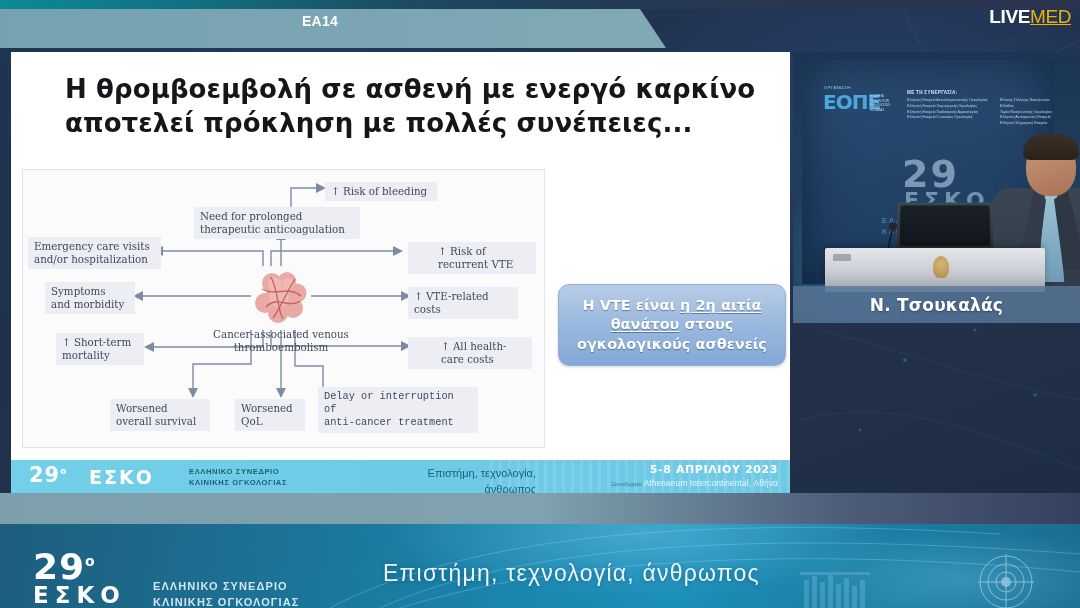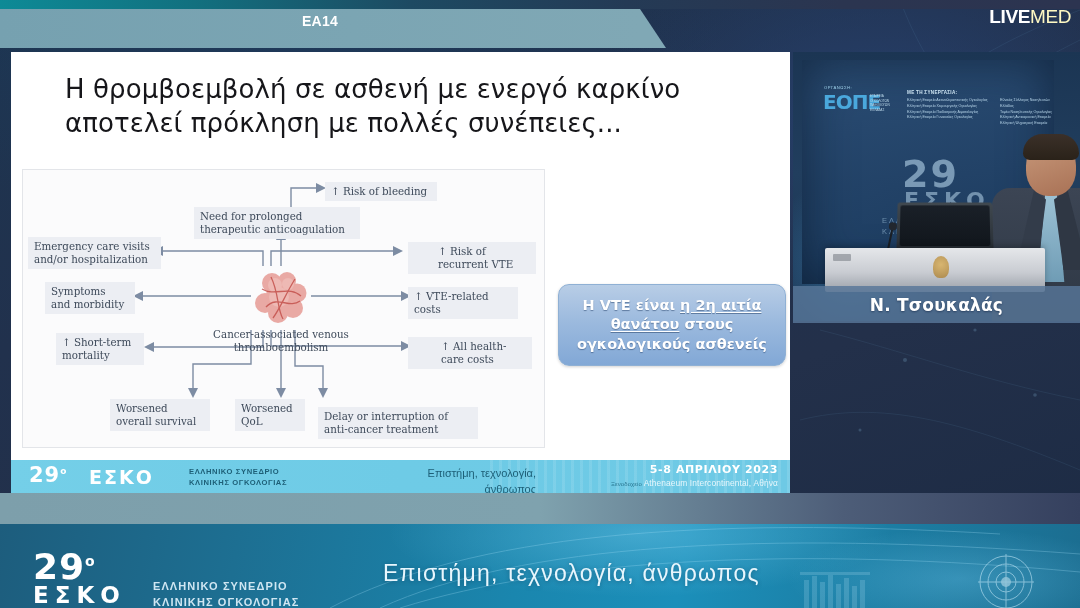--- a/index.html
+++ b/index.html
@@ -56,36 +56,36 @@
     font-weight: bold;
     letter-spacing: .2px;
   }
   .livemed {
     position: absolute; right: 9px; top: 6px;
     font-size: 19px;
     font-weight: bold;
     letter-spacing: -0.4px;
   }
   .livemed .lv-a { color: #ffffff; }
-  .livemed .lv-b { color: #fef9c3; font-weight: normal; }
+  .livemed .lv-b { color: #eab308; font-weight: normal; text-decoration: underline; }
 
   
   .slide {
     position: absolute; left: 11px; top: 52px;
     width: 779px; height: 441px;
     background: #ffffff;
     overflow: hidden;
   }
   .slide-title {
     position: absolute; left: 54px; top: 20px; width: 700px;
     color: #16161a;
     font-family: "DejaVu Sans", sans-serif;
     font-size: 26px;
     line-height: 1.32;
-    font-weight: 400;
+    font-weight: 700;
     letter-spacing: .1px;
   }
 
   
   .figure {
     position: absolute; left: 11px; top: 117px;
     width: 521px; height: 277px;
     background: #fbfbfc;
     border: 1px solid #e3e5e9;
   }
@@ -498,21 +498,21 @@
       <div class="fbox" style="left:5px;top:67px;width:133px;">Emergency care visits
 and/or hospitalization</div>
       <div class="fbox" style="left:22px;top:112px;width:90px;">Symptoms
 and morbidity</div>
       <div class="fbox" style="left:33px;top:163px;width:88px;">↑ Short-term
 mortality</div>
       <div class="fbox" style="left:87px;top:229px;width:100px;">Worsened
 overall survival</div>
       <div class="fbox" style="left:212px;top:229px;width:70px;">Worsened
 QoL</div>
-      <div class="fbox" style="left:295px;top:237px;width:160px;">Delay or interruption of
+      <div class="fbox" style="left:295px;top:217px;width:160px;font-family:Liberation Mono, monospace;">Delay or interruption of
 anti-cancer treatment</div>
       <div class="fbox" style="left:385px;top:72px;width:128px;padding-left:30px;">↑ Risk of recurrent VTE</div>
       <div class="fbox" style="left:385px;top:117px;width:110px;">↑ VTE-related costs</div>
       <div class="fbox" style="left:385px;top:167px;width:124px;padding-left:33px;">↑ All health-care costs</div>
     </div>
 
     <div class="callout">
       <div class="callout-text">
         <span>Η VTE είναι </span><u>η 2η αιτία</u><br>
         <u>θανάτου</u><span> στους</span><br>

